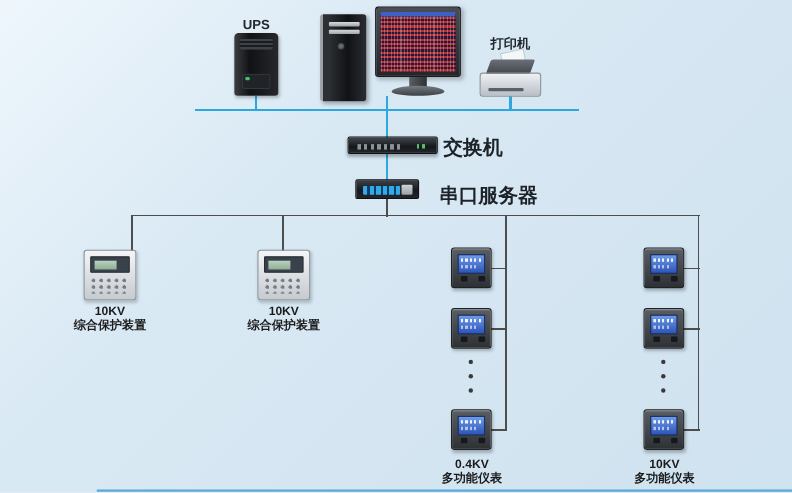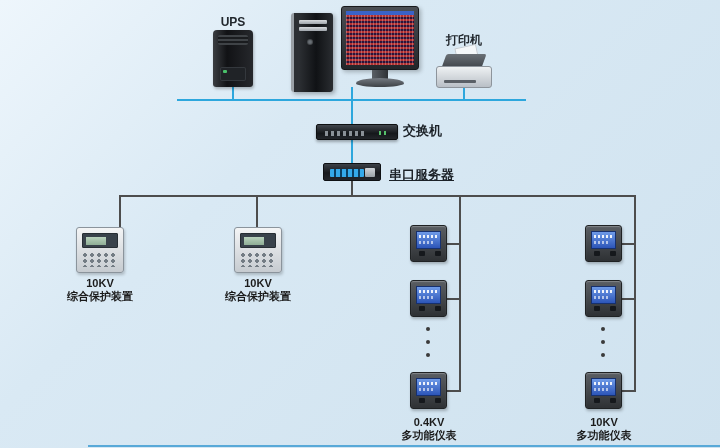--- a/index.html
+++ b/index.html
@@ -5,21 +5,21 @@
   html,body{margin:0;padding:0;}
   body{font-family:"Liberation Sans","DejaVu Sans",sans-serif;}
   .stage{position:relative;width:720px;height:448px;overflow:hidden;
          background:linear-gradient(135deg,#eef6fc 0%,#d9e9f4 35%,#cfe2ef 100%);}
   .stage *{box-sizing:border-box;}
 
   svg.wires{position:absolute;left:0;top:0;width:720px;height:448px;shape-rendering:crispEdges;}
 
   
   .top-label{position:absolute;font-size:12px;font-weight:600;color:#22282e;text-align:center;}
-  .side-label{position:absolute;font-size:13px;font-weight:700;color:#1c2228;white-space:nowrap;}
+  .side-label{position:absolute;font-size:18px;font-weight:700;color:#1c2228;white-space:nowrap;}
   .dev-label{position:absolute;text-align:center;font-size:11px;font-weight:700;color:#1b1b1b;line-height:13px;}
 
   
   .ups{position:absolute;left:213px;top:30px;width:40px;height:57px;border-radius:4px 4px 3px 3px;
        background:linear-gradient(90deg,#3a3d41,#111215 35%,#26282c);box-shadow:1px 2px 3px rgba(0,0,0,.25);}
   .ups-top{position:absolute;left:5px;top:5px;right:5px;height:10px;border-radius:2px;
        background:repeating-linear-gradient(180deg,#3f4347 0 2px,#1a1c1f 2px 4px);}
   .ups-panel{position:absolute;left:7px;bottom:6px;right:7px;height:14px;background:#202327;border-radius:2px;
        box-shadow:inset 0 0 0 1px #34383d;}
   .ups-panel::after{content:"";position:absolute;left:3px;top:3px;width:4px;height:3px;background:#49c06a;border-radius:1px;}
@@ -149,21 +149,21 @@
   <div class="switch">
     <div class="sw-ports"></div>
     <div class="sw-led"></div>
   </div>
   <div class="side-label" style="left:403px;top:122px;">交换机</div>
 
   <div class="serial">
     <div class="se-ports"></div>
     <div class="se-tag"></div>
   </div>
-  <div class="side-label" style="left:389px;top:166px;text-decoration:underline;">串口服务器</div>
+  <div class="side-label" style="left:399px;top:166px;">串口服务器</div>
 
   <div class="prot" style="left:76px;top:227px;">
     <div class="p-screen"></div>
     <div class="p-keys"></div>
   </div>
   <div class="dev-label" style="left:58px;top:277px;width:84px;">
     <div>10KV</div>
     <div>综合保护装置</div>
   </div>
 

